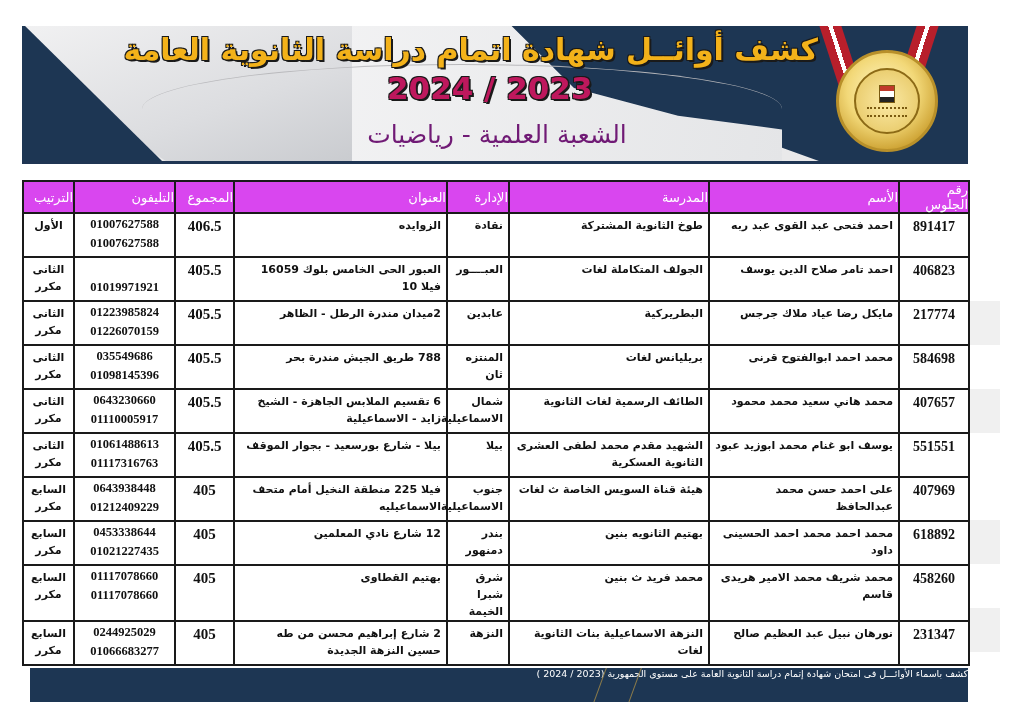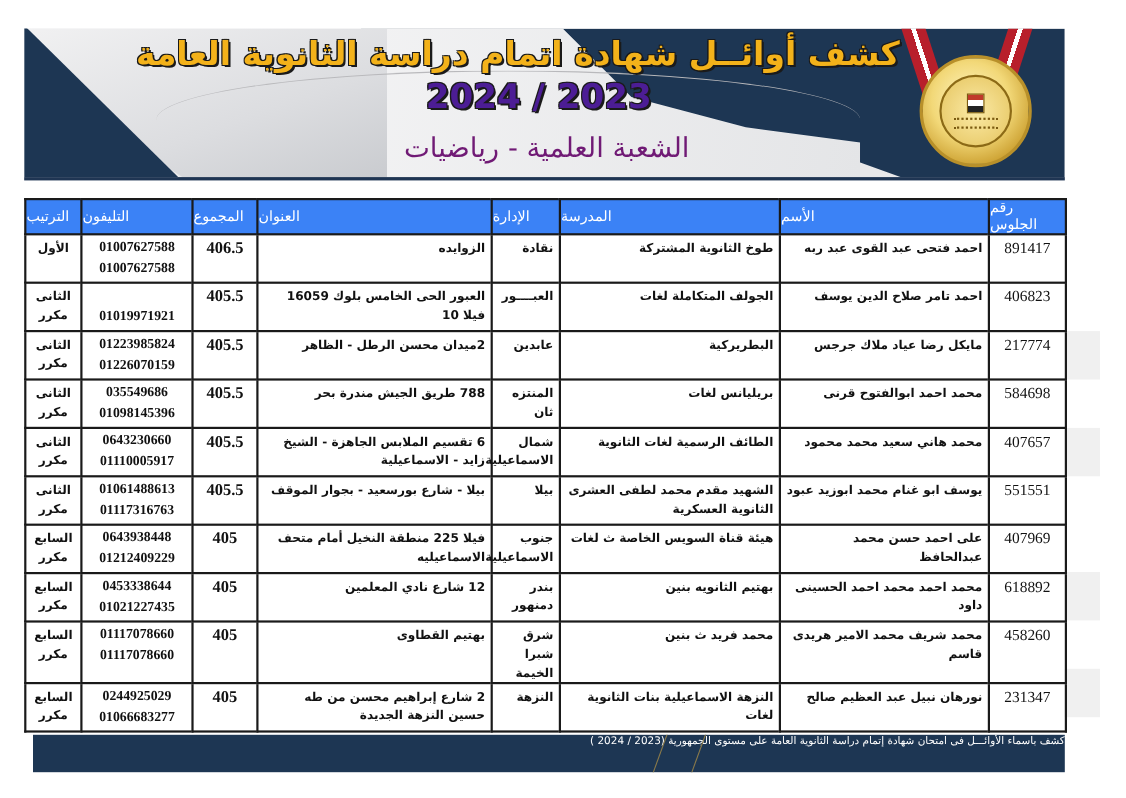--- a/index.html
+++ b/index.html
@@ -54,44 +54,44 @@
 
   .banner .title-1 {
     position: absolute; right: 150px; top: 6px; font-size: 30px; font-weight: 900;
     color: #f3b21a; letter-spacing: 0.5px; direction: rtl; white-space: nowrap;
     text-shadow: 2px 2px 0 #1a1a1a, -1px -1px 0 #1a1a1a, 1px -1px 0 #1a1a1a, -1px 1px 0 #1a1a1a;
     font-family: "DejaVu Sans", sans-serif;
     margin-left: 12px;
   }
   .banner .title-2 {
     position: absolute; left: 365px; top: 44px; font-size: 31px; font-weight: 900;
-    color: #4c1d95; white-space: nowrap;
+    color: #be185d; white-space: nowrap;
     text-shadow: 2px 2px 0 #1a1a1a, -1px -1px 0 #1a1a1a, 1px -1px 0 #1a1a1a, -1px 1px 0 #1a1a1a;
     font-family: "DejaVu Sans", sans-serif;
   }
   .banner .subtitle {
     position: absolute; left: 340px; top: 94px; width: 270px; text-align: center;
     font-size: 25px; color: #701a75; direction: rtl; white-space: nowrap;
     font-family: "DejaVu Sans", sans-serif;
   }
 
   
   .table-wrap { position: absolute; left: 22px; top: 180px; width: 946px; }
   table { border-collapse: collapse; width: 946px; direction: rtl; table-layout: fixed; }
   th {
-    background: #3b82f6; color: #ffffff; font-weight: normal; font-size: 15px;
-    height: 19px; border: 2px solid #1a1a1a; text-align: left; vertical-align: middle;
+    background: #d946ef; color: #ffffff; font-weight: normal; font-size: 15px;
+    height: 19px; border: 2px solid #1a1a1a; text-align: right; vertical-align: middle;
     font-family: "DejaVu Sans", sans-serif; font-size: 13px;
   }
   td {
     border: 2px solid #1a1a1a; height: 44px; vertical-align: top; font-size: 11px;
     color: #111; padding: 3px 5px 0 5px; line-height: 17px; font-weight: bold;
     font-family: "DejaVu Sans", sans-serif;
   }
-  td.seat { text-align: center; font-family: "Liberation Serif", serif; font-size: 14px; font-weight: normal; padding-top: 4px; }
+  td.seat { text-align: center; font-family: "Liberation Serif", serif; font-size: 14px; font-weight: bold; padding-top: 4px; }
   td.name, td.school, td.address { text-align: right; }
   td.admin { }
   td.total { text-align: center; font-family: "Liberation Serif", serif; font-size: 15px; font-weight: bold; padding-top: 4px; }
   td.phone { text-align: center; font-family: "Liberation Serif", serif; font-size: 12.5px; font-weight: bold; line-height: 19px; padding-top: 1px; }
   td.rank { text-align: center; font-size: 11px; margin-top: 20px; }
 
   
   .row-band { position: absolute; left: 968px; width: 32px; height: 44px; background: #f0f0f0; }
 
   
@@ -187,21 +187,21 @@
           <td class="rank">
             <div>الثانى</div>
             <div>مكرر</div>
           </td>
         </tr>
         <tr>
           <td class="seat">217774</td>
           <td class="name">مايكل رضا عياد ملاك جرجس</td>
           <td class="school">البطريركية</td>
           <td class="admin">عابدين</td>
-          <td class="address">2ميدان محسن الرطل - الظاهر</td>
+          <td class="address">2ميدان مندرة الرطل - الظاهر</td>
           <td class="total">405.5</td>
           <td class="phone">
             <div style="min-height:19px">01223985824</div>
             <div>01226070159</div>
           </td>
           <td class="rank">
             <div>الثانى</div>
             <div>مكرر</div>
           </td>
         </tr>

